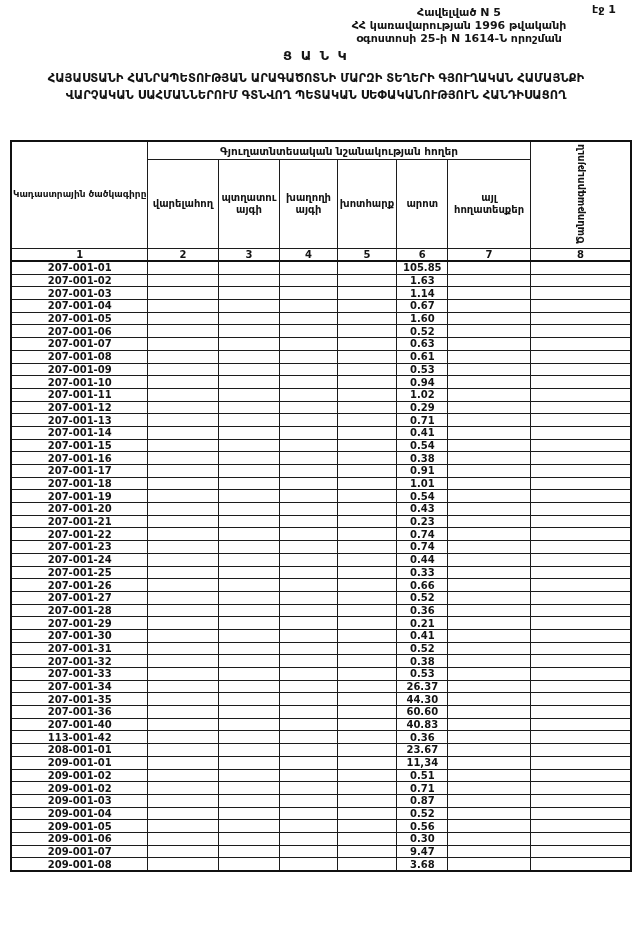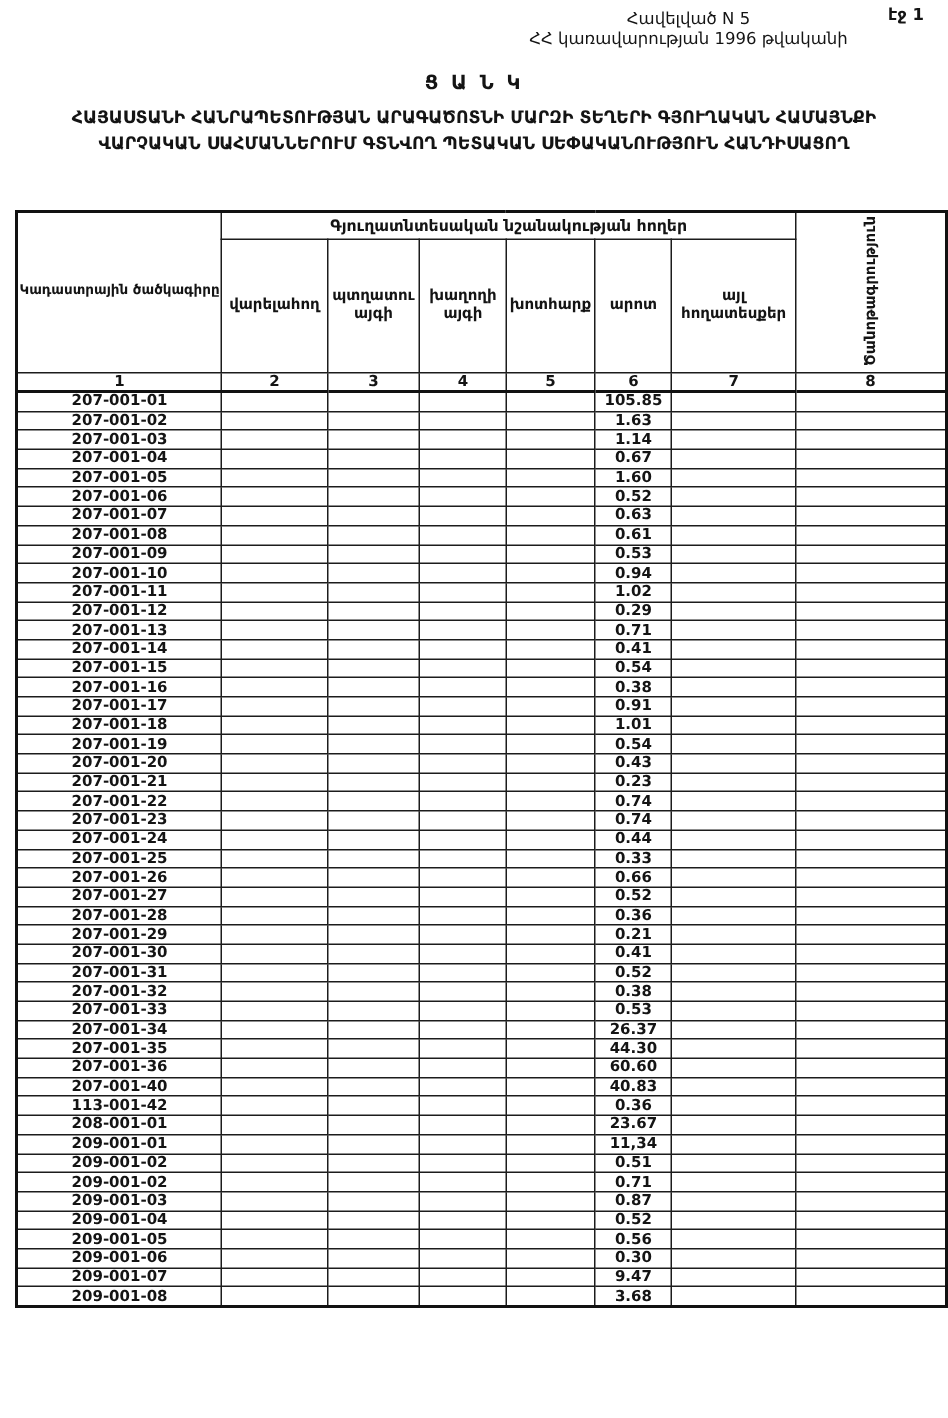--- a/index.html
+++ b/index.html
@@ -10,21 +10,21 @@
     color:#141414;
     font-family:"DejaVu Sans",sans-serif;
     overflow:hidden;
   }
   .page-no{
     position:absolute;top:3px;right:16px;
     font-size:11px;font-weight:700;
   }
   .appendix{
     position:absolute;top:7px;left:328px;width:262px;
-    text-align:center;font-size:11px;font-weight:400;line-height:1.18;
+    text-align:center;font-size:11px;font-weight:700;line-height:1.18;
   }
   .doc-type{
     position:absolute;top:48px;left:0;width:100%;
     text-align:center;font-size:13px;font-weight:700;letter-spacing:2px;
   }
   .title{
     position:absolute;top:70px;left:10px;width:612px;
     text-align:center;font-size:11.5px;font-weight:700;line-height:1.45;
   }
   table.grid{
@@ -56,20 +56,21 @@
 </head>
 <body>
 
 <div class="page">
 
   <div class="page-no">էջ 1</div>
 
   <div class="appendix">
     <div>Հավելված N 5</div>
     <div>ՀՀ կառավարության 1996 թվականի</div>
+    <div>օգոստոսի 25-ի N 1614-Ն որոշման</div>
   </div>
 
   <div class="doc-type">Ց Ա Ն Կ</div>
 
   <div class="title">
     <div>ՀԱՅԱՍՏԱՆԻ ՀԱՆՐԱՊԵՏՈՒԹՅԱՆ ԱՐԱԳԱԾՈՏՆԻ ՄԱՐԶԻ ՏԵՂԵՐԻ ԳՅՈՒՂԱԿԱՆ ՀԱՄԱՅՆՔԻ</div>
     <div>ՎԱՐՉԱԿԱՆ ՍԱՀՄԱՆՆԵՐՈՒՄ ԳՏՆՎՈՂ ՊԵՏԱԿԱՆ ՍԵՓԱԿԱՆՈՒԹՅՈՒՆ ՀԱՆԴԻՍԱՑՈՂ</div>
   </div>
 
   <table class="grid">

